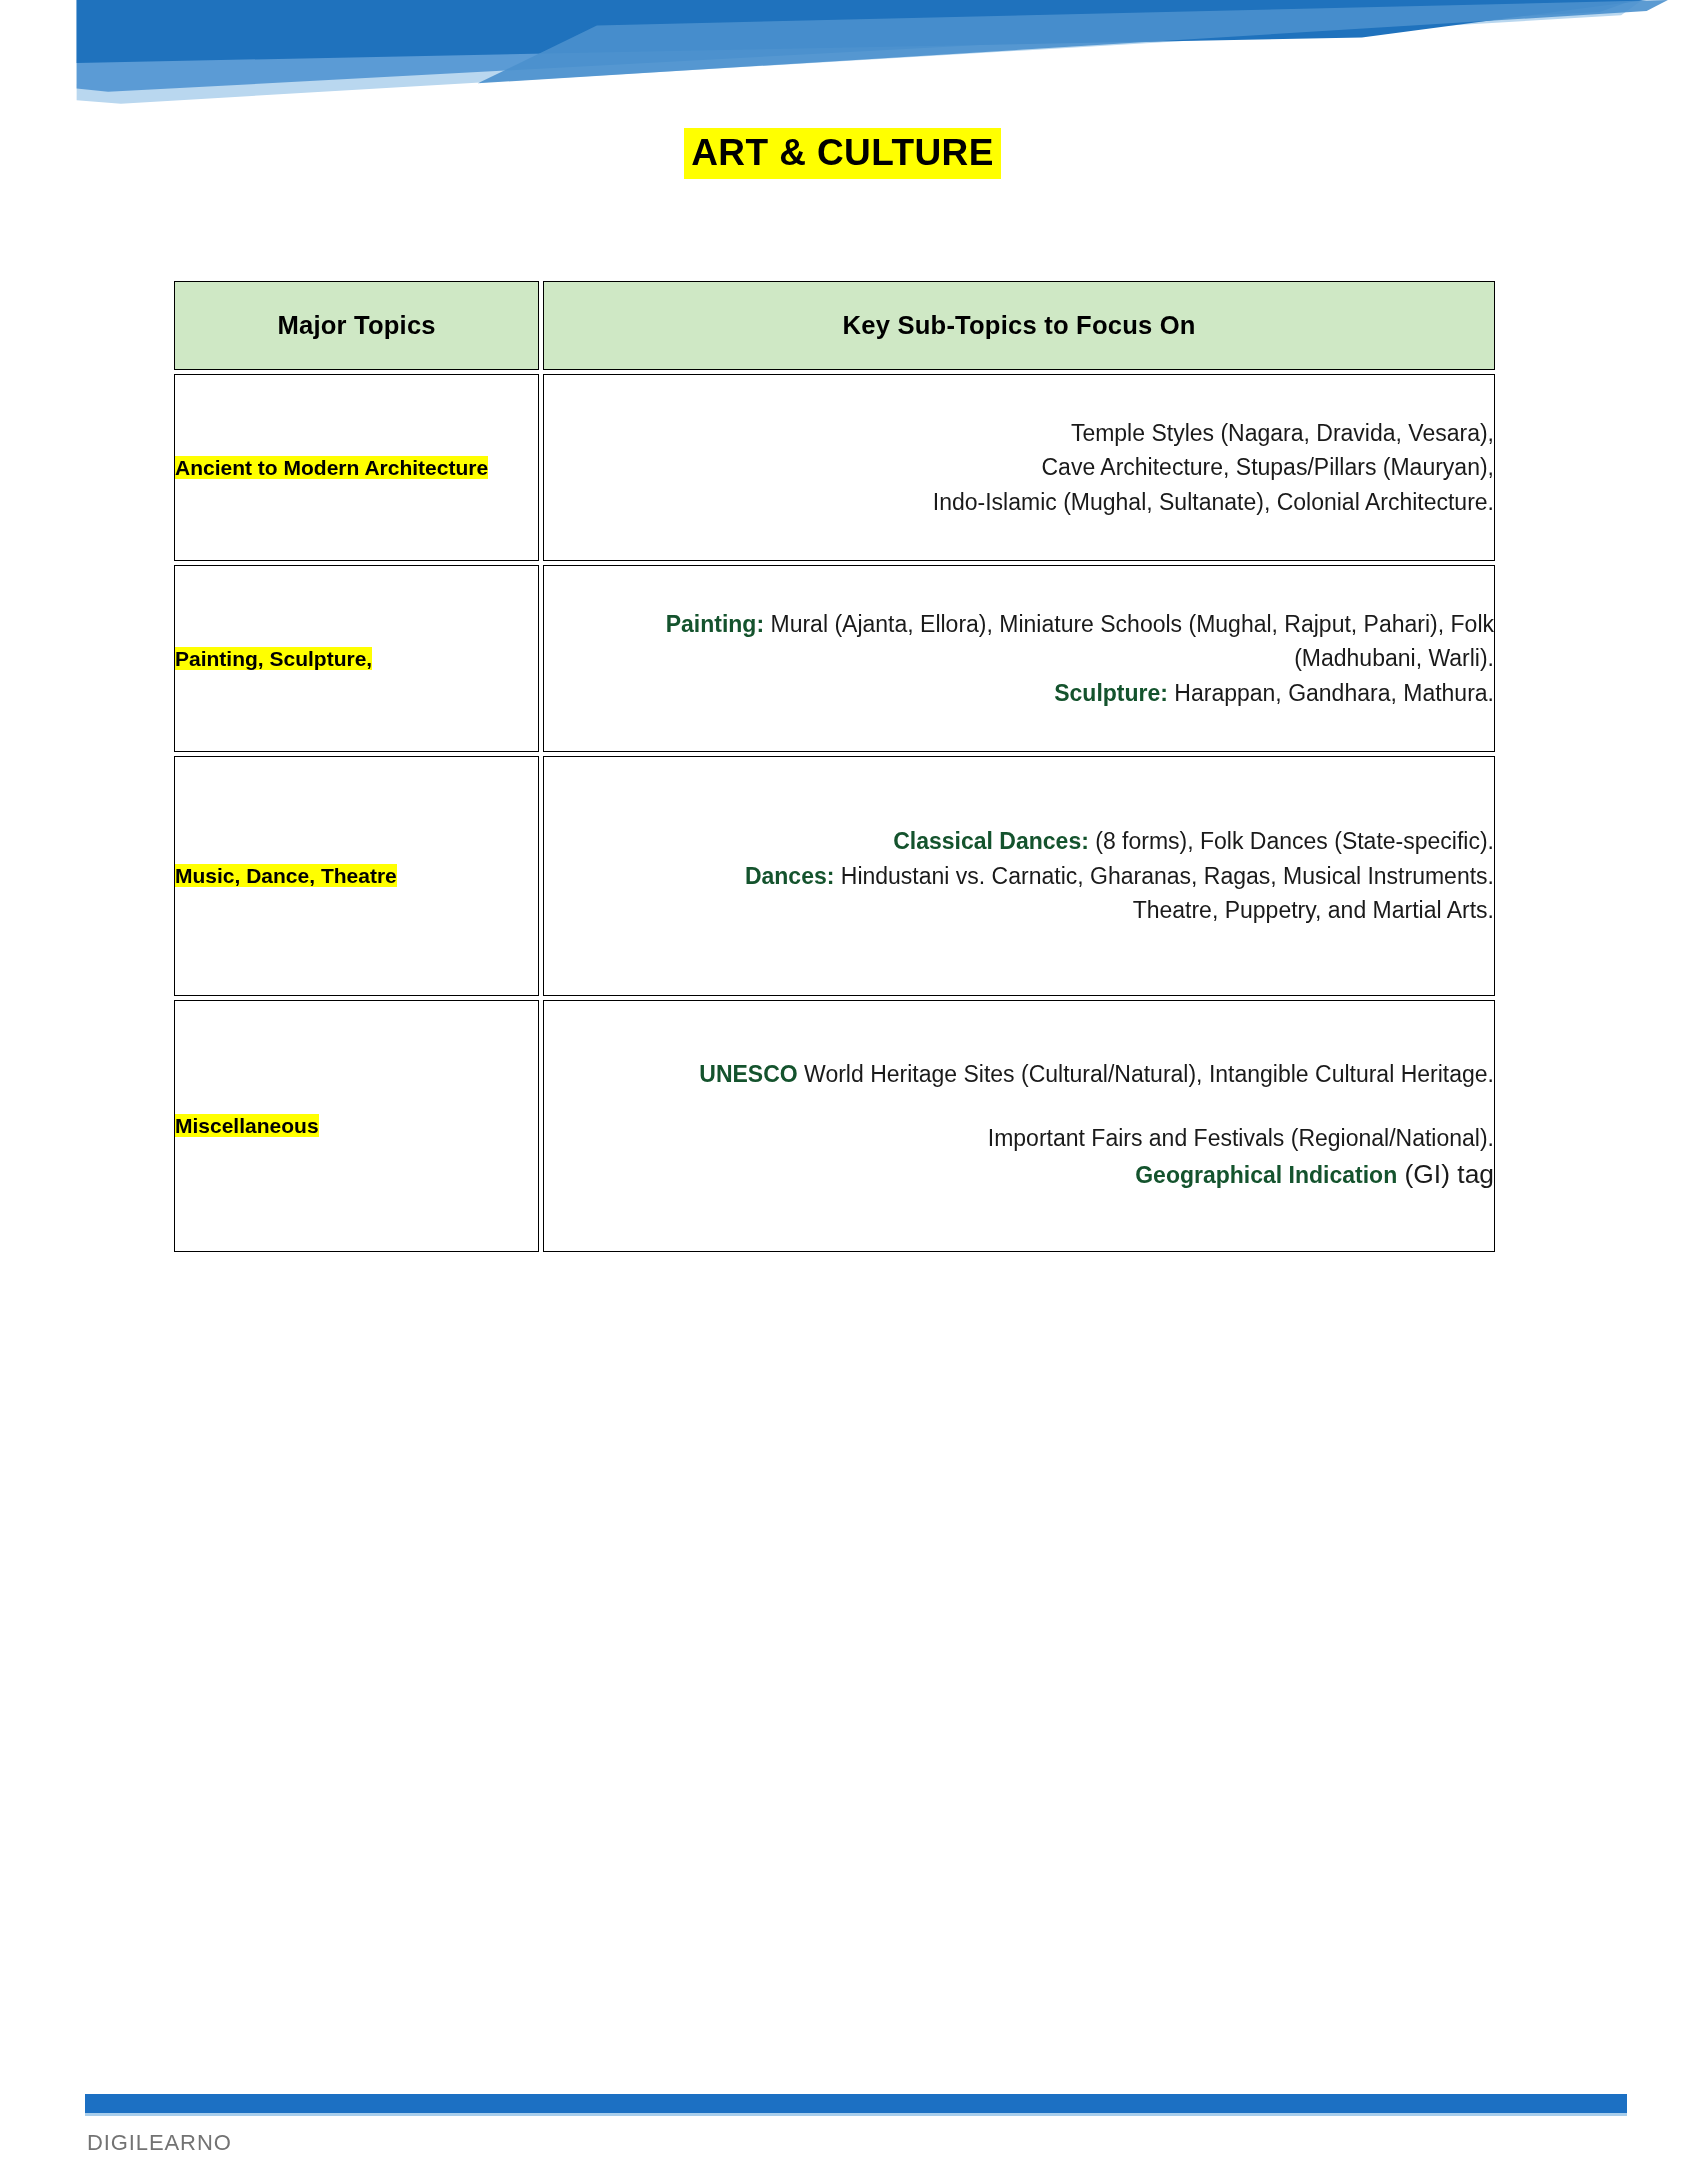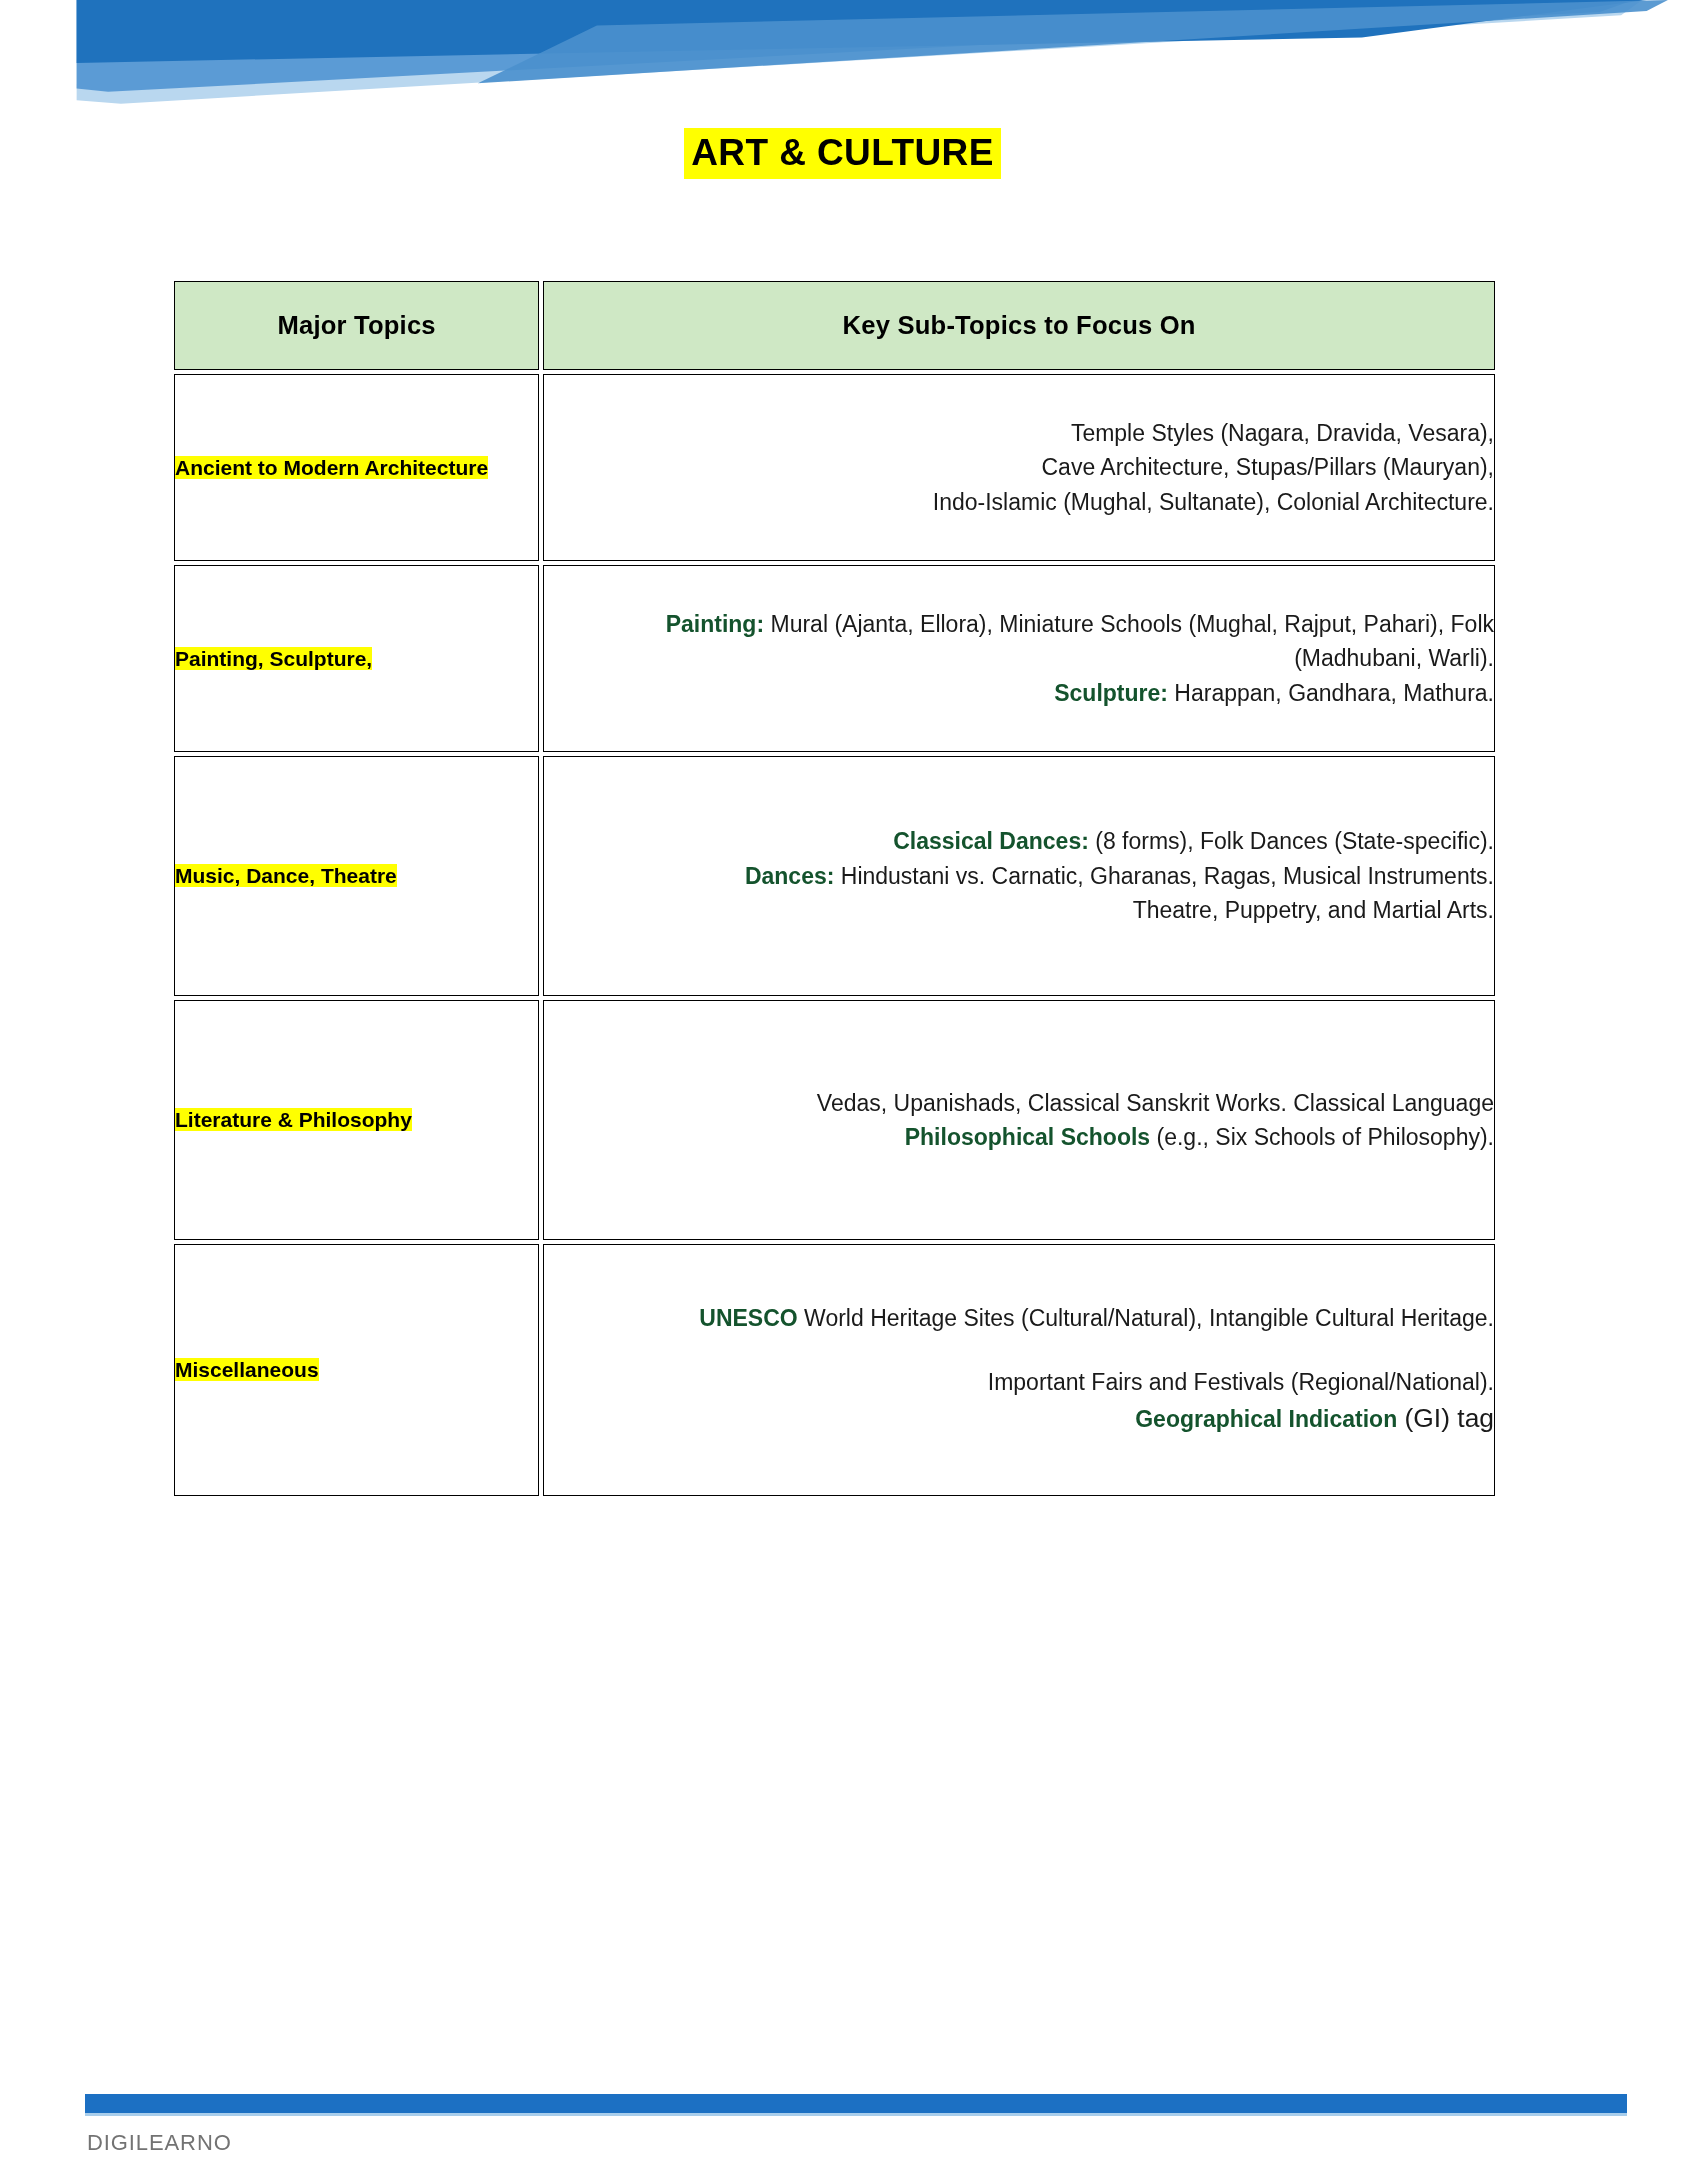--- a/index.html
+++ b/index.html
@@ -192,29 +192,20 @@
       <tr class="r3">
         <td class="cell-major r3"><span class="topic-label hl">Music, Dance, Theatre</span></td>
         <td class="cell-sub">
           <div class="sub-text">
             <div><b>Classical Dances:</b><span> (8 forms), Folk Dances (State-specific).</span></div>
             <div><b>Dances:</b><span> Hindustani vs. Carnatic, Gharanas, Ragas, Musical Instruments.</span></div>
             <div><span>Theatre, Puppetry, and Martial Arts.</span></div>
           </div>
         </td>
       </tr>
-      <tr class="r4">
-        <td class="cell-major r4"><span class="topic-label hl">Literature &amp; Philosophy</span></td>
-        <td class="cell-sub">
-          <div class="sub-text">
-            <div><span>Vedas, Upanishads, Classical Sanskrit Works. Classical Language</span></div>
-            <div><b>Philosophical Schools</b><span> (e.g., Six Schools of Philosophy).</span></div>
-          </div>
-        </td>
-      </tr>
       <tr class="r5">
         <td class="cell-major r5"><span class="topic-label hl">Miscellaneous</span></td>
         <td class="cell-sub">
           <div class="sub-text">
             <div><b>UNESCO</b><span> World Heritage Sites (Cultural/Natural), Intangible Cultural Heritage.</span></div>
             <span class="spacer-line"></span>
             <div><span>Important Fairs and Festivals (Regional/National).</span></div>
             <div><b>Geographical Indication</b><span class="big-tag"> (GI) tag</span></div>
           </div>
         </td>

